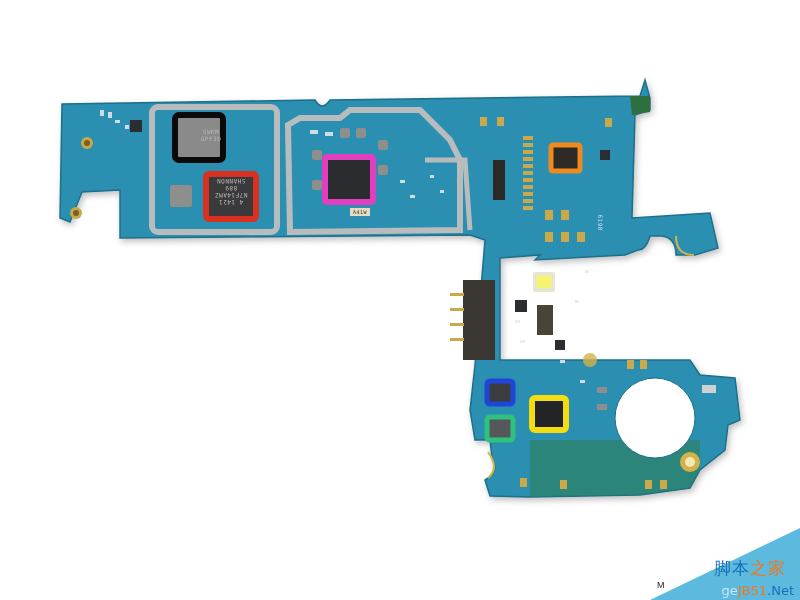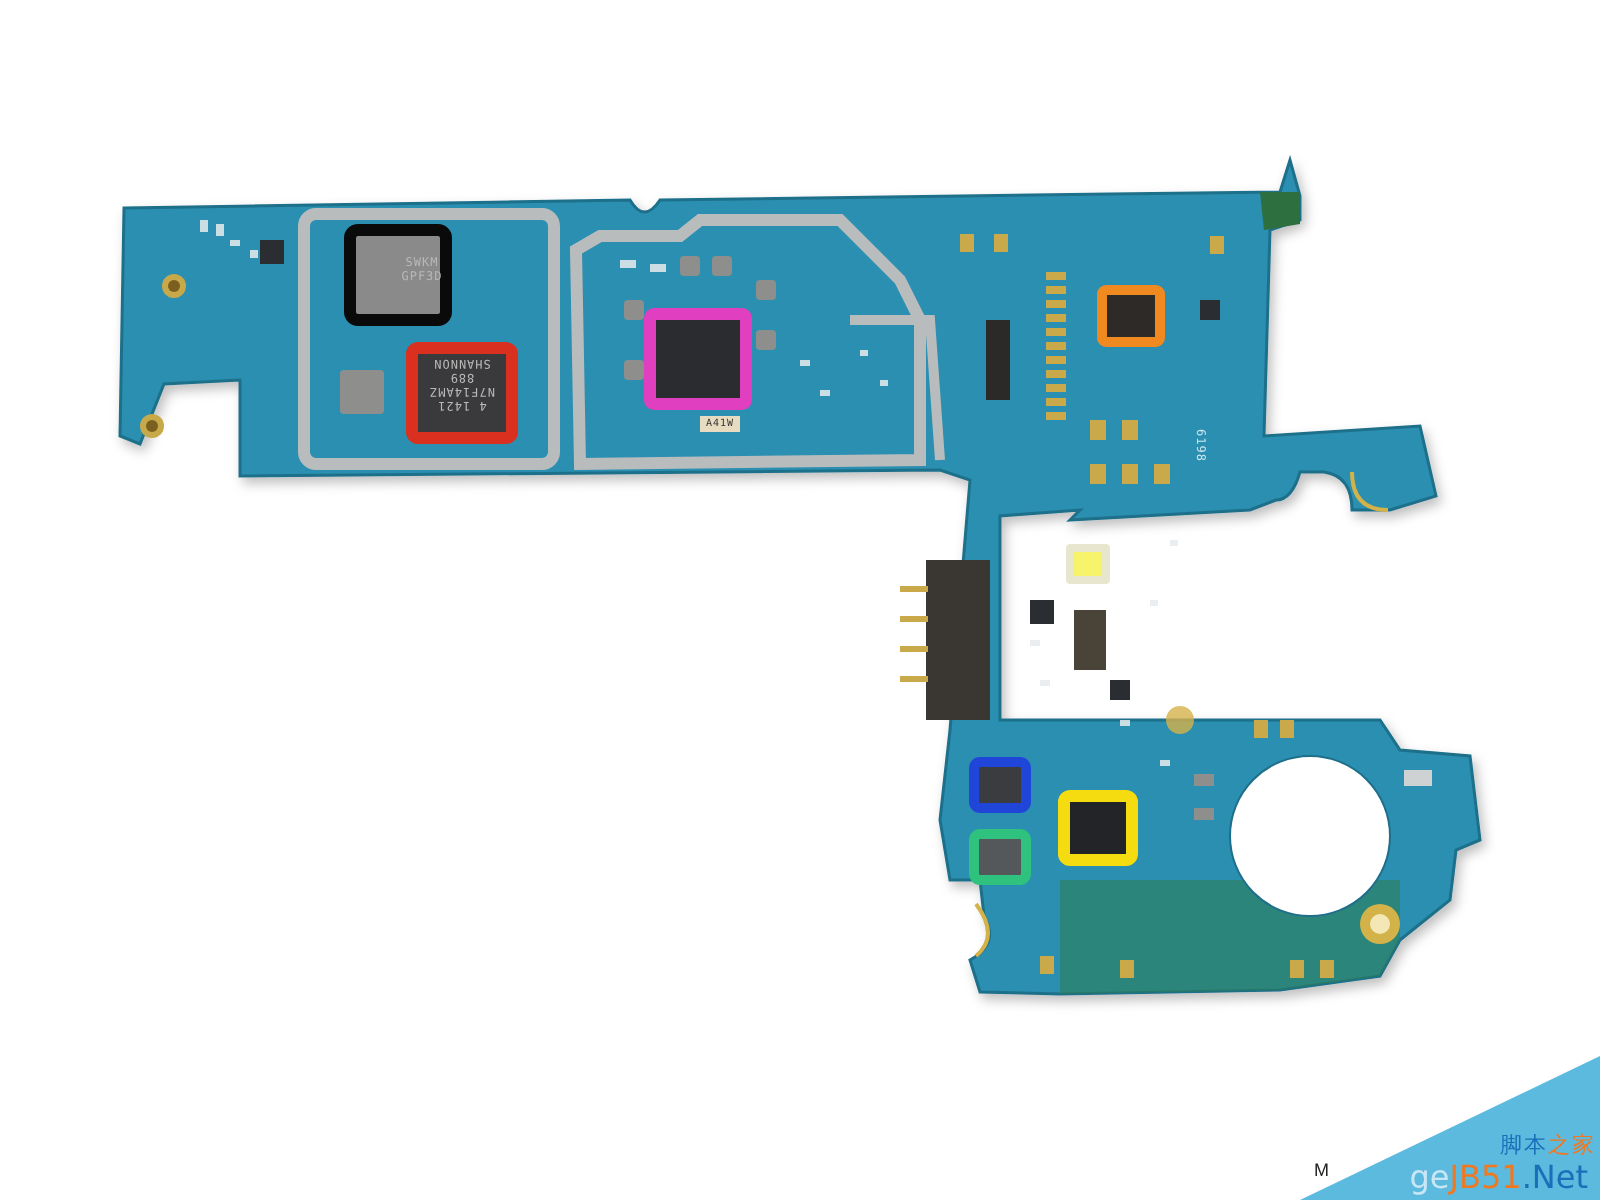--- a/index.html
+++ b/index.html
@@ -1,23 +1,23 @@
 <!DOCTYPE html>
 <html><head>
   <meta charset="utf-8">
   <style>
     html,body{margin:0;padding:0;background:#ffffff;}
     body{width:800px;height:600px;position:relative;overflow:hidden;font-family:"Liberation Sans",sans-serif;}
     .stage{position:absolute;left:0;top:0;width:800px;height:600px;}
     svg{position:absolute;left:0;top:0;}
     .chip-label{position:absolute;font-family:"DejaVu Sans Mono",monospace;font-size:6px;color:#b8b8b8;line-height:7px;text-align:center;letter-spacing:0.5px;}
     .watermark{position:absolute;right:0;bottom:0;width:180px;height:70px;}
-    .wm-cn{position:absolute;right:2px;bottom:20px;font-family:Liberation Serif, serif;font-size:11px;color:#1a6fb8;letter-spacing:1px;}
+    .wm-cn{position:absolute;right:14px;bottom:20px;font-family:Liberation Serif, serif;font-size:17px;color:#1a6fb8;letter-spacing:1px;}
     .wm-cn .hl{color:#f07820;}
-    .wm-url{position:absolute;right:6px;bottom:2px;font-family:"DejaVu Sans",sans-serif;font-size:16px;color:#1a6fb8;}
+    .wm-url{position:absolute;right:6px;bottom:2px;font-family:"DejaVu Sans",sans-serif;font-size:13px;color:#1a6fb8;}
     .wm-url .hl{color:#f07820;}
     .wm-prefix{color:#c9e6f5;}
     .wm-m{position:absolute;left:657px;top:580px;font-size:9px;color:#222;font-family:"Liberation Sans",sans-serif;}
   </style>
 </head>
 <body>
 
 <div class="stage">
   <svg width="800" height="600" viewBox="0 0 800 600">
     <defs>

